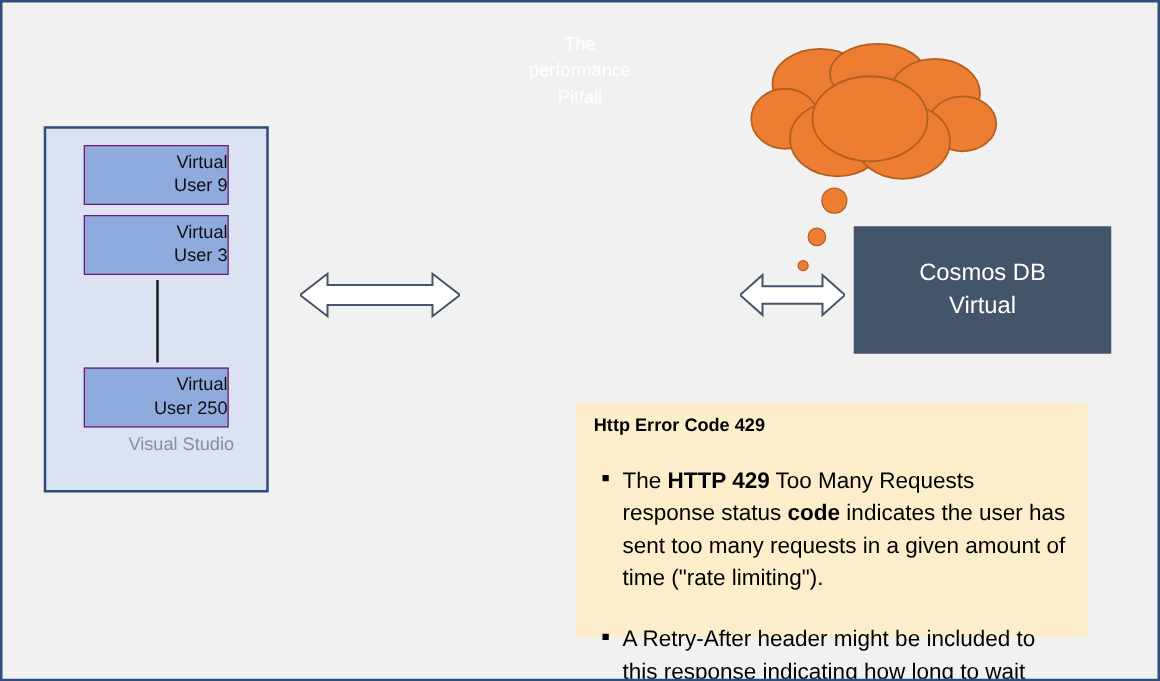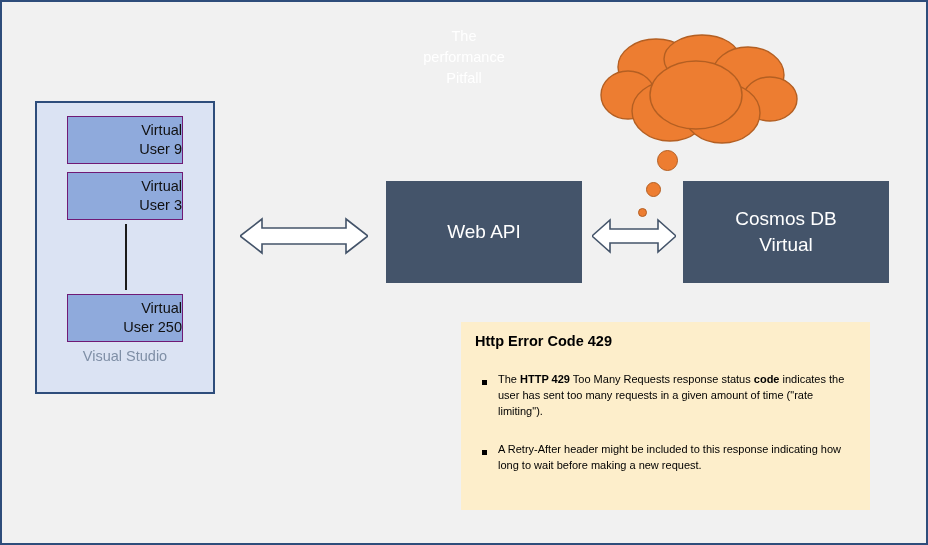--- a/index.html
+++ b/index.html
@@ -61,20 +61,21 @@
   }
   #vs-caption {
     position: absolute;
     left: 0;
     top: 243px;
     width: 100%;
     text-align: center;
     color: #7f8fa6;
     font-size: 14.5px;
     line-height: 1.38;
+    padding-left: 20px;
   }
   #vs-caption span { display: block; }
 
   
   .service-box {
     position: absolute;
     background: #44546a;
     display: flex;
     flex-direction: column;
     align-items: center;
@@ -154,21 +155,21 @@
     margin-bottom: 1px;
   }
   #note-list {
     list-style: none;
     margin: 0;
     padding: 0;
   }
   #note-list li {
     position: relative;
     padding-left: 23px;
-    font-size: 11px;
+    font-size: 18px;
     color: #000000;
     line-height: 1.44;
     margin-bottom: 1px;
     margin-top: 23px;
   }
   #note-list li::before {
     content: "";
     position: absolute;
     left: 7px;
     top: 8px;
@@ -204,23 +205,20 @@
 
     <div id="vs-caption">
       <span>Visual Studio</span>
     </div>
   </div>
 
   <svg class="arrow" id="arrow-left" viewBox="0 0 128 44">
     <polygon points="0,22 22,5 22,14 106,14 106,5 128,22 106,39 106,30 22,30 22,39" fill="#ffffff" stroke="#44546a" stroke-width="1.6"></polygon>
   </svg>
 
-  <div class="service-box" id="web-api-box">
-    <span>Web API</span>
-  </div>
 
   <svg class="arrow" id="arrow-right" viewBox="0 0 84 40">
     <polygon points="0,20 18,4 18,13 66,13 66,4 84,20 66,36 66,27 18,27 18,36" fill="#ffffff" stroke="#44546a" stroke-width="1.6"></polygon>
   </svg>
 
   <div class="service-box" id="cosmos-box">
     <span>Cosmos DB</span>
     <span>Virtual</span>
   </div>
 

